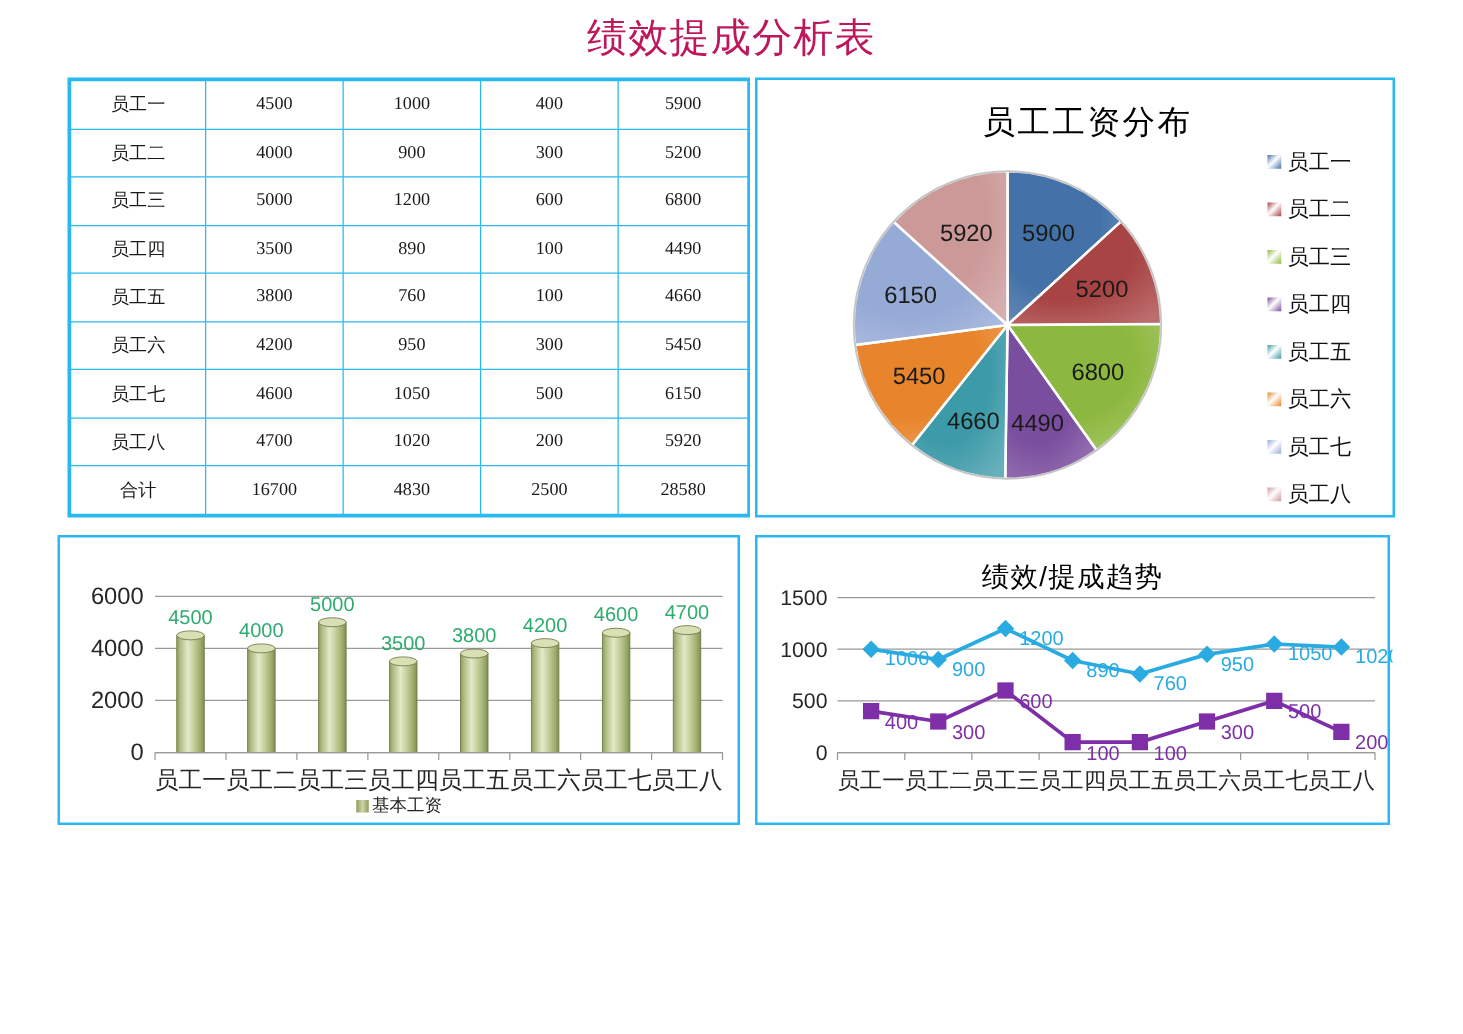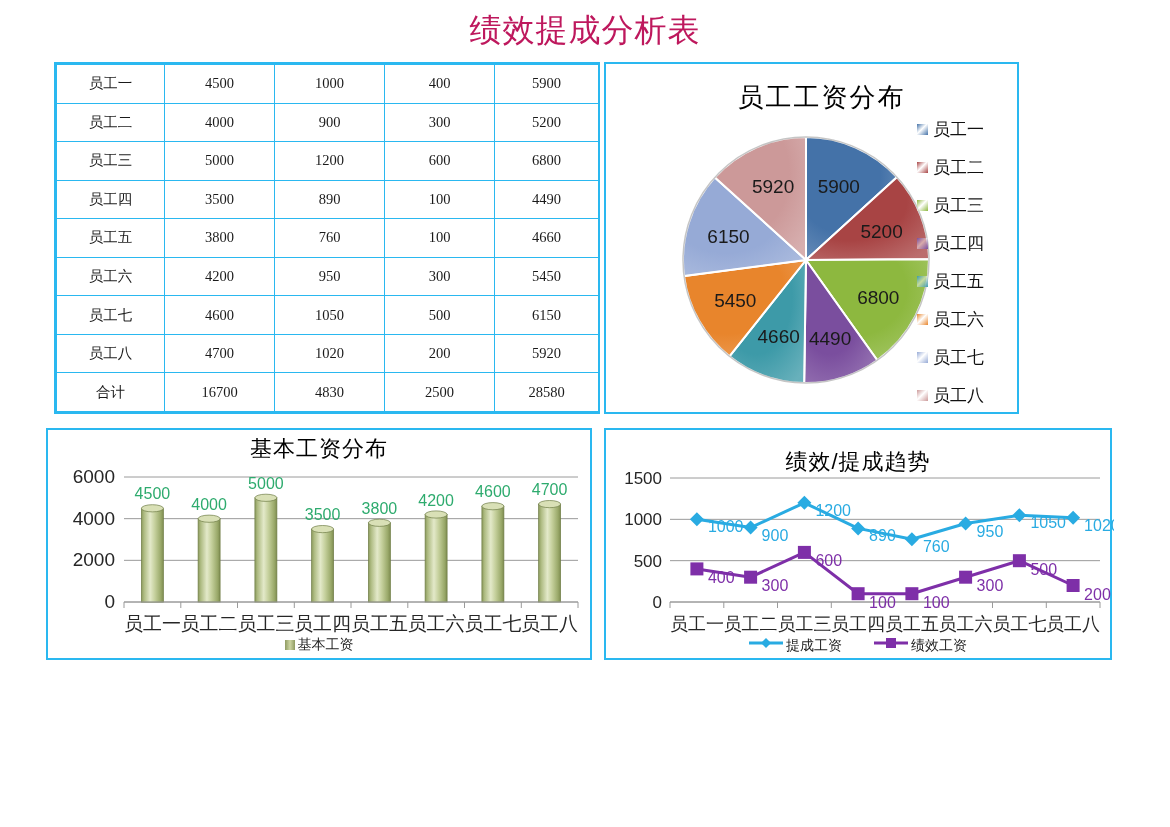--- a/index.html
+++ b/index.html
@@ -38,21 +38,21 @@
   table.salary col.c1{width:110px;}
   table.salary col.c2{width:110px;}
   table.salary col.c3{width:110px;}
   table.salary col.c4{width:104px;}
 
   
   .panel{
     position:absolute;background:#fff;
     border:2px solid #2ab8f0;box-sizing:border-box;
   }
-  .panel-pie{left:604px;top:62px;width:415px;height:352px;padding-left:20px;}
+  .panel-pie{left:604px;top:62px;width:512px;height:352px;padding-left:20px;}
   .panel-bar{left:46px;top:428px;width:546px;height:232px;}
   .panel-line{left:604px;top:428px;width:508px;height:232px;}
 
   .chart-title{
     text-align:center;color:#000;
     font-family:"Liberation Sans","DejaVu Sans",sans-serif;
     font-weight:normal;
   }
   .pie-title{font-size:26px;margin-top:16px;letter-spacing:2px;}
   .bar-title{font-size:22px;margin-top:4px;letter-spacing:1px;}
@@ -274,21 +274,20 @@
         <span>员工七</span>
       </div>
       <div class="lg-item">
         <span class="lg-sw" style="background: linear-gradient(135deg, rgb(204, 153, 153), rgba(255, 255, 255, 0.45) 45%, rgb(204, 153, 153));"></span>
         <span>员工八</span>
       </div>
     </div>
 </div>
 
 <div class="panel panel-bar">
-  <div class="chart-title bar-title">基本工资分布</div>
   <svg id="bar-svg" class="svg-block" width="546" height="232" viewBox="0 0 546 232">
       <defs>
         <linearGradient id="barg" x1="0%" y1="0%" x2="100%" y2="0%">
           <stop offset="0%" stop-color="#8b9a5c"></stop>
           <stop offset="12%" stop-color="#aebb82"></stop>
           <stop offset="40%" stop-color="#e3e9c9"></stop>
           <stop offset="62%" stop-color="#c4cf9b"></stop>
           <stop offset="88%" stop-color="#9aa96a"></stop>
           <stop offset="100%" stop-color="#7e8c50"></stop>
         </linearGradient>
@@ -406,31 +405,13 @@
       <text x="263.1" y="177.7" text-anchor="start" font-family="&quot;Liberation Sans&quot;,&quot;DejaVu Sans&quot;,sans-serif" font-size="16" fill="#7e2fa8">100</text>
       <rect x="299.4" y="157.2" width="13" height="13" fill="#7e2fa8"></rect>
       <text x="316.9" y="177.7" text-anchor="start" font-family="&quot;Liberation Sans&quot;,&quot;DejaVu Sans&quot;,sans-serif" font-size="16" fill="#7e2fa8">100</text>
       <rect x="353.1" y="140.7" width="13" height="13" fill="#7e2fa8"></rect>
       <text x="370.6" y="161.2" text-anchor="start" font-family="&quot;Liberation Sans&quot;,&quot;DejaVu Sans&quot;,sans-serif" font-size="16" fill="#7e2fa8">300</text>
       <rect x="406.9" y="124.2" width="13" height="13" fill="#7e2fa8"></rect>
       <text x="424.4" y="144.7" text-anchor="start" font-family="&quot;Liberation Sans&quot;,&quot;DejaVu Sans&quot;,sans-serif" font-size="16" fill="#7e2fa8">500</text>
       <rect x="460.6" y="149.0" width="13" height="13" fill="#7e2fa8"></rect>
       <text x="478.1" y="169.5" text-anchor="start" font-family="&quot;Liberation Sans&quot;,&quot;DejaVu Sans&quot;,sans-serif" font-size="16" fill="#7e2fa8">200</text>
     </svg>
-  <div class="line-legend">
-    <span class="li">
-      <span class="mk">
-        <svg width="34" height="12" viewBox="0 0 34 12">
-            <line x1="0" y1="6" x2="34" y2="6" stroke="#29abe2" stroke-width="3"></line>
-            <polygon points="17,1 22,6 17,11 12,6" fill="#29abe2"></polygon>
-          </svg>
-      </span><span>提成工资</span>
-    </span>
-    <span class="li">
-      <span class="mk">
-        <svg width="34" height="12" viewBox="0 0 34 12">
-            <line x1="0" y1="6" x2="34" y2="6" stroke="#7e2fa8" stroke-width="3"></line>
-            <rect x="12" y="1" width="10" height="10" fill="#7e2fa8"></rect>
-          </svg>
-      </span><span>绩效工资</span>
-    </span>
-  </div>
 </div>
 
 </body></html>

